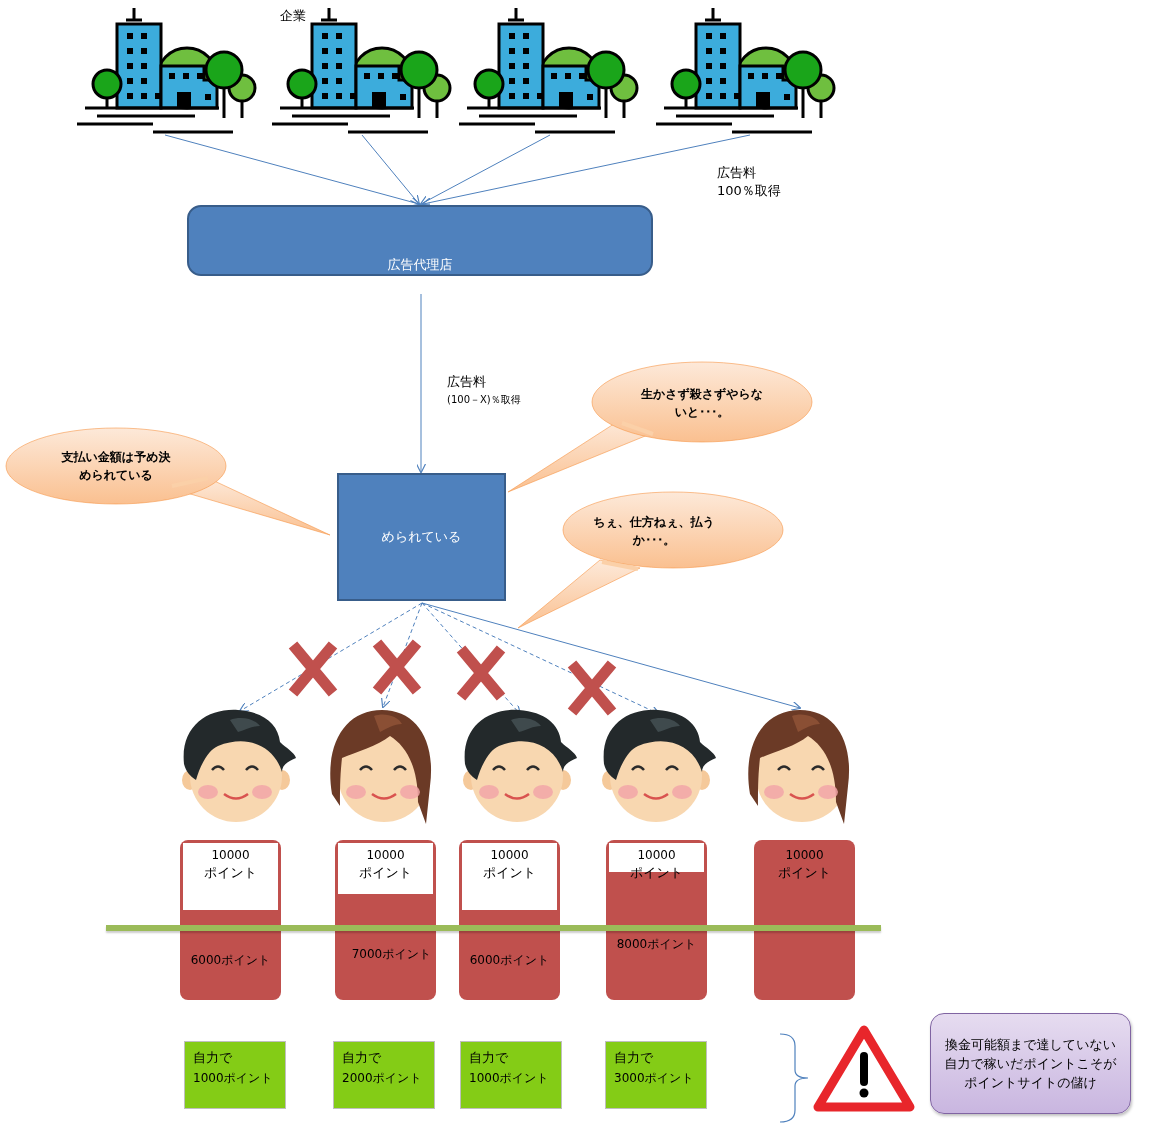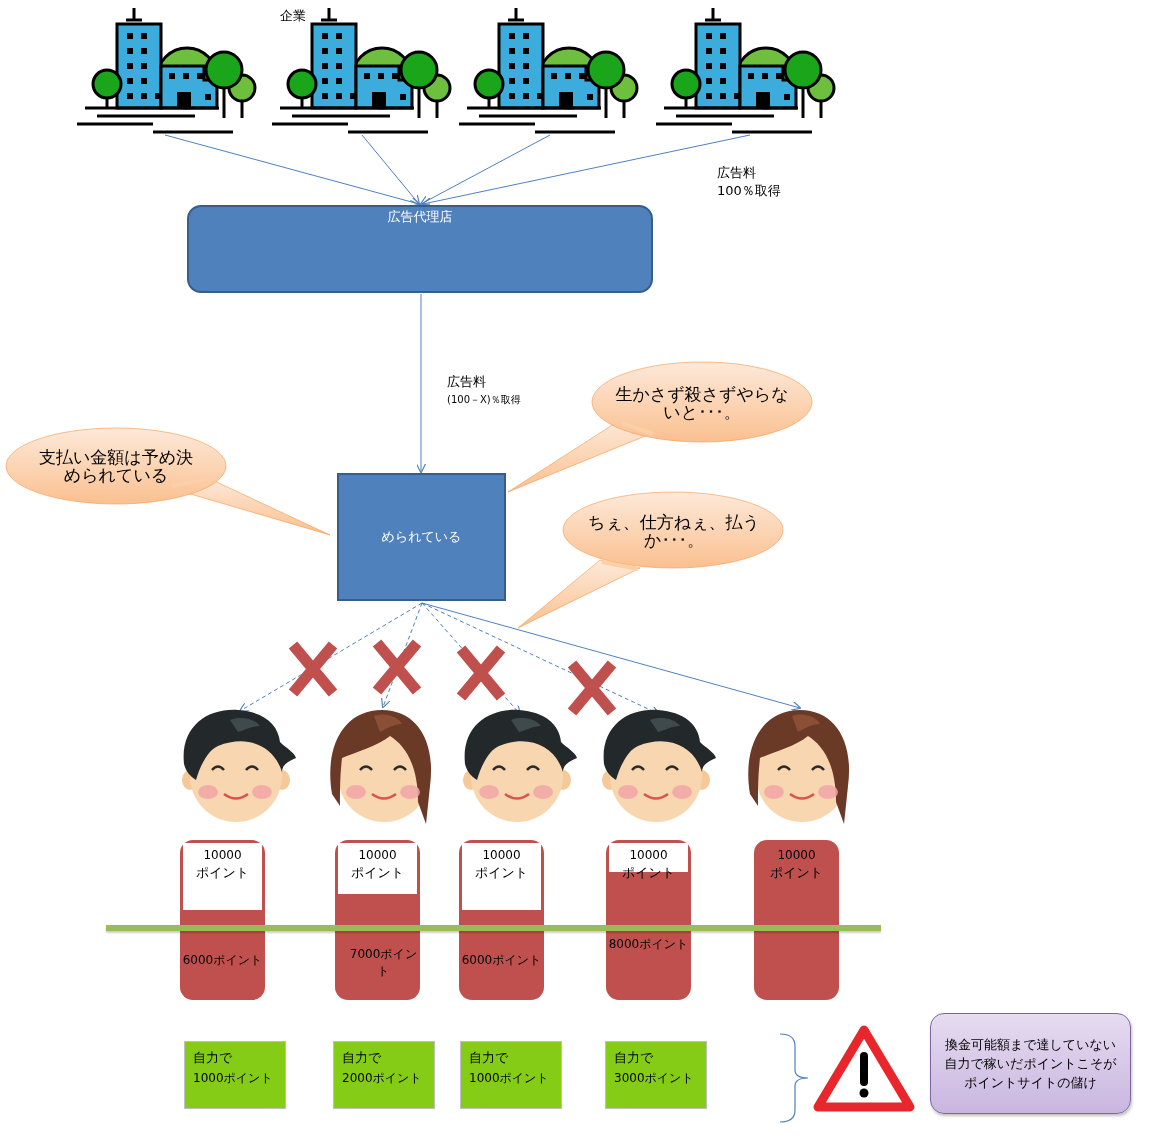--- a/index.html
+++ b/index.html
@@ -1,29 +1,29 @@
 <!DOCTYPE html>
 <html><head>
 <meta charset="utf-8">
 <style>
   html, body { margin:0; padding:0; background:#ffffff; }
   body { width:1155px; height:1139px; position:relative; overflow:hidden;
          font-family:"DejaVu Sans", "Liberation Sans", sans-serif; color:#000; }
   .abs { position:absolute; }
   #wires { position:absolute; left:0; top:0; width:1155px; height:1139px; }
   .label { font-size:13px; line-height:18px; }
-  .agency { left:187px; top:205px; width:466px; height:88px; background:#4f81bd;
+  .agency { left:187px; top:205px; width:466px; height:71px; background:#4f81bd;
             border:2px solid #385d8a; border-radius:14px; box-sizing:border-box;
             color:#fff; text-align:center; display:flex; flex-direction:column;
-            justify-content:flex-start; font-size:13px; line-height:19px; }
+            justify-content:flex-end; font-size:13px; line-height:19px; }
   .pointsite { left:337px; top:473px; width:169px; height:128px; background:#4f81bd;
                border:2px solid #385d8a; box-sizing:border-box; color:#fff;
                display:flex; align-items:center; justify-content:center; font-size:13px; }
-  .bubble-text { font-size:17px; line-height:18px; text-align:center; }
-  .bar { width:85px; height:160px; background:#c0504d; box-sizing:border-box; border-radius:13px;padding-left:19px; }
+  .bubble-text { font-size:12px; line-height:18px; text-align:center;font-weight:bold; }
+  .bar { width:101px; height:160px; background:#c0504d; box-sizing:border-box; border-radius:8px;padding-left:19px; }
   .bar .white { position:absolute; left:3px; top:3px; right:3px; background:#fff; }
   .bar .top-lbl { position:absolute; left:0; right:0; top:6px; text-align:center;
                   font-size:12px; line-height:18px; color:#000; }
   .bar .top-lbl span { display:block; }
   .bar .bottom-lbl { position:absolute; left:0; right:0; text-align:center;
                      font-size:12px; color:#000; }
   .note { width:102px; height:68px; border:1px solid #bfbfbf; box-sizing:border-box;
           padding:6px 8px; font-size:13px; line-height:20px; background:#84cc16; }
   .note .small { font-size:12px; }
   .purple { left:930px; top:1013px; width:201px; height:101px;
@@ -252,21 +252,21 @@
 </div>
 
 <div class="abs bubble-text" style="left:30px; top:448px; width:172px;">
   <div>支払い金額は予め決</div>
   <div>められている</div>
 </div>
 <div class="abs bubble-text" style="left:612px; top:385px; width:180px;">
   <div>生かさず殺さずやらな</div>
   <div>いと･･･。</div>
 </div>
-<div class="abs bubble-text" style="left:584px; top:513px; width:180px;">
+<div class="abs bubble-text" style="left:564px; top:513px; width:180px;">
   <div>ちぇ、仕方ねぇ、払う</div>
   <div>か･･･。</div>
 </div>
 
 <div id="users">
     <div class="abs" style="left: 178px; top: 706px;">
 <svg width="120" height="120" viewBox="0 0 120 120" xmlns="http://www.w3.org/2000/svg">
   <ellipse cx="12" cy="74" rx="8" ry="10" fill="#f5c99a"></ellipse>
         <ellipse cx="104" cy="74" rx="8" ry="10" fill="#f5c99a"></ellipse>
   <ellipse cx="58" cy="70" rx="46" ry="46" fill="#f8d7b0"></ellipse>

